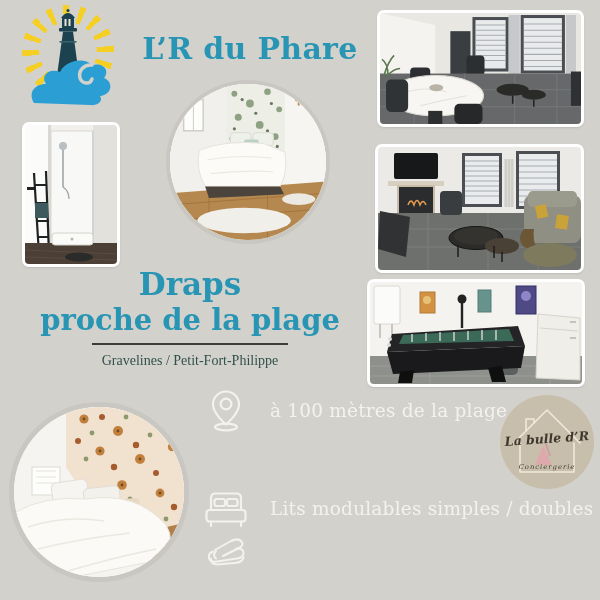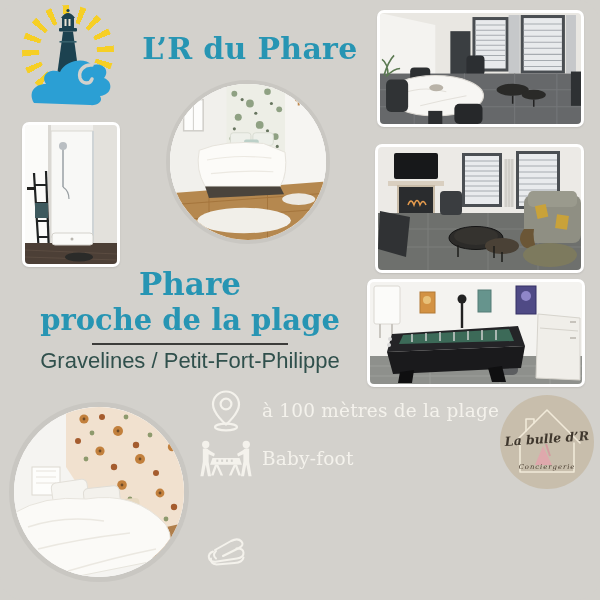--- a/index.html
+++ b/index.html
@@ -13,36 +13,36 @@
   .rays::after{content:'';position:absolute;inset:17px;border-radius:50%;background:#d3d1cc;}
   .brand-logo svg{position:absolute;left:0;top:0;}
 
   
   .brand-title{position:absolute;left:128px;top:31px;width:244px;text-align:center;
         font-size:30px;font-weight:700;color:#2795b3;letter-spacing:.3px;}
   .headline{position:absolute;left:20px;top:266px;width:340px;text-align:center;color:#2795b3;}
   .headline .l1{font-size:31px;font-weight:700;line-height:36px;}
   .headline .l2{font-size:29px;font-weight:700;line-height:36px;}
   .headline .rule{width:196px;height:0;border-top:2px solid #3c3c3a;margin:5px auto 3px auto;}
-  .headline .loc{font-family:Liberation Sans, sans-serif;font-size:22px;color:#30504c;line-height:26px;}
+  .headline .loc{font-family:Liberation Serif, serif;font-size:14px;color:#30504c;line-height:26px;}
 
   
   .photo{position:absolute;background:#fff;padding:3px;border-radius:7px;box-shadow:0 1px 2px rgba(0,0,0,.10);}
   .photo svg{display:block;width:100%;height:100%;border-radius:4px;}
   .photo-dining{left:377px;top:10px;width:201px;height:111px;}
   .photo-bathroom{left:22px;top:122px;width:92px;height:139px;}
   .photo-living{left:375px;top:144px;width:203px;height:123px;}
   .photo-games{left:367px;top:279px;width:212px;height:102px;}
   .photo-circle{position:absolute;border-radius:50%;overflow:hidden;background:#fff;}
   .photo-circle svg{display:block;width:100%;height:100%;}
   .photo-bed-main{left:166px;top:80px;width:156px;height:156px;border:4px solid #c9c7c2;}
   .photo-bed-floral{left:9px;top:402px;width:170px;height:170px;border:5px solid #c9c7c2;}
 
   
-  .feature{position:absolute;left:198px;height:44px;display:flex;align-items:center;gap:8px;}
+  .feature{position:absolute;left:198px;height:44px;display:flex;align-items:center;gap:16px;}
   .f1{top:388px;} .f2{top:436px;} .f3{top:486px;} .f4{top:531px;}
   .feature .ficon{width:56px;display:flex;justify-content:center;align-items:center;}
   .feature .flabel{font-size:18.5px;color:#f4f2ec;white-space:nowrap;letter-spacing:.2px;}
 
   
   .badge{position:absolute;left:499px;top:394px;width:96px;height:96px;}
 </style>
 </head>
 <body>
 
@@ -225,21 +225,21 @@
       <path d="M42,52 v8 M56,51 v8 M70,50 v9 M84,50 v9 M98,49 v9 M112,48 v10 M126,48 v10" stroke="#d9d9d9" stroke-width="1.4"></path>
       <polygon points="17,70 155,64 151,86 23,92" fill="#1a1a1c"></polygon>
       <circle cx="20" cy="57" r="2" fill="#d9d9d9"></circle>
         <circle cx="19" cy="63" r="2" fill="#d9d9d9"></circle>
       <polygon points="30,90 44,88 42,101 28,101" fill="#0f0f10"></polygon>
       <polygon points="118,86 132,84 136,100 122,100" fill="#0f0f10"></polygon>
     </svg>
   </div>
 
   <div class="headline">
-    <div class="l1">Phare</div>
+    <div class="l1">Draps</div>
     <div class="l2">proche de la plage</div>
     <div class="rule"></div>
     <div class="loc">Gravelines / Petit-Fort-Philippe</div>
   </div>
 
   <div class="photo-circle photo-bed-floral">
     <svg viewBox="0 0 170 170" preserveAspectRatio="none">
       <rect width="170" height="170" fill="#f5f4f1"></rect>
       <polygon points="52,0 170,0 170,120 98,130 52,60" fill="#f1e1cf"></polygon>
       <g fill="#c2803d">
@@ -298,41 +298,33 @@
     <span class="ficon">
       <svg width="46" height="46" viewBox="0 0 46 46" fill="none" stroke="#f4f2ec" stroke-width="2.2" stroke-linecap="round">
         <path d="M23,4.5 C15.8,4.5 10,10.3 10,17.5 C10,26.5 23,37.5 23,37.5 C23,37.5 36,26.5 36,17.5 C36,10.3 30.2,4.5 23,4.5 Z"></path>
         <circle cx="23" cy="17" r="5.4"></circle>
         <ellipse cx="23" cy="40" rx="11" ry="3.4"></ellipse>
       </svg>
     </span>
     <span class="flabel">à 100 mètres de la plage</span>
   </div>
 
-  <div class="feature f2">
+
+  <div class="feature f3">
     <span class="ficon">
-      <svg width="58" height="44" viewBox="0 0 58 44" fill="#f4f2ec">
-        <circle cx="8" cy="8" r="3.8"></circle>
-        <path d="M5,12.5 q4,-1.5 6.5,1.5 l6,3.5 -1,3 -5.5,-2.5 v8 l2.5,15 h-3.2 l-2.3,-12 -2.3,12 h-3.2 l2.5,-15 v-10 z"></path>
-        <circle cx="50" cy="8" r="3.8"></circle>
-        <path d="M53,12.5 q-4,-1.5 -6.5,1.5 l-6,3.5 1,3 5.5,-2.5 v8 l-2.5,15 h3.2 l2.3,-12 2.3,12 h3.2 l-2.5,-15 v-10 z"></path>
-        <path d="M15,22 h28 l2.5,7 h-33 z"></path>
-        <g fill="#d3d1cc">
-          <rect x="19" y="23.6" width="2" height="2.4"></rect>
-            <rect x="24" y="23.6" width="2" height="2.4"></rect>
-          <rect x="29" y="23.6" width="2" height="2.4"></rect>
-            <rect x="34" y="23.6" width="2" height="2.4"></rect>
-        </g>
-        <path d="M17.5,29 l-4,11 h2.6 l4,-11 z M40.5,29 l4,11 h-2.6 l-4,-11 z"></path>
-        <path d="M21,29 l5,11 h-2.6 l-5,-11 z M37,29 l-5,11 h2.6 l5,-11 z"></path>
+      <svg width="48" height="44" viewBox="0 0 48 44" fill="none" stroke="#f4f2ec" stroke-width="2.2" stroke-linecap="round" stroke-linejoin="round">
+        <path d="M9,24 V12 q0,-4.5 4.5,-4.5 h21 q4.5,0 4.5,4.5 v12"></path>
+        <rect x="12.5" y="13" width="10.5" height="7" rx="2"></rect>
+        <rect x="25" y="13" width="10.5" height="7" rx="2"></rect>
+        <rect x="4.5" y="24" width="39" height="11.5" rx="3"></rect>
+        <path d="M9,35.5 v4.5 M39,35.5 v4.5"></path>
       </svg>
     </span>
-    <span class="flabel">Baby-foot</span>
-  </div>
-
+    <span class="flabel">Lits modulables simples / doubles</span>
+  </div>
 
   <div class="feature f4">
     <span class="ficon">
       <svg width="46" height="42" viewBox="0 0 46 42" fill="none" stroke="#f4f2ec" stroke-width="2" stroke-linecap="round" stroke-linejoin="round">
         <path d="M12,18 L28,9 q7,-3.5 10.5,0.5 q3,3.5 -2.5,6.5 L20,24"></path>
         <path d="M10,19.5 q-5,2 -4,6.5 q1,4.5 8,3.5 l20,-3 q7,-1 6.5,-6 q-0.5,-4.5 -7,-4"></path>
         <path d="M8,26.5 q-1,5 5.5,6 l18,-1.5 q8,-0.5 9,-5.5"></path>
         <path d="M13,19 q-4,4 0,7.5"></path>
       </svg>
     </span>

